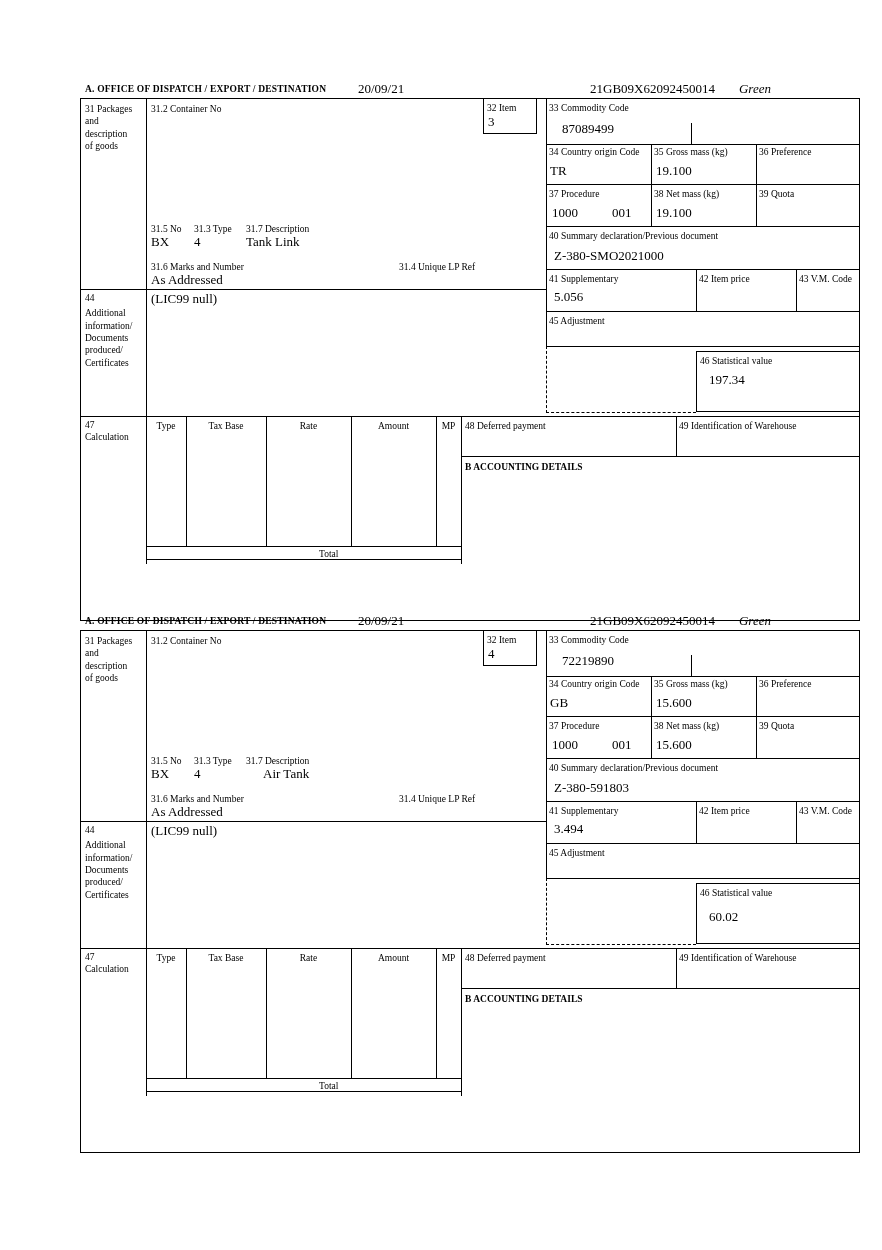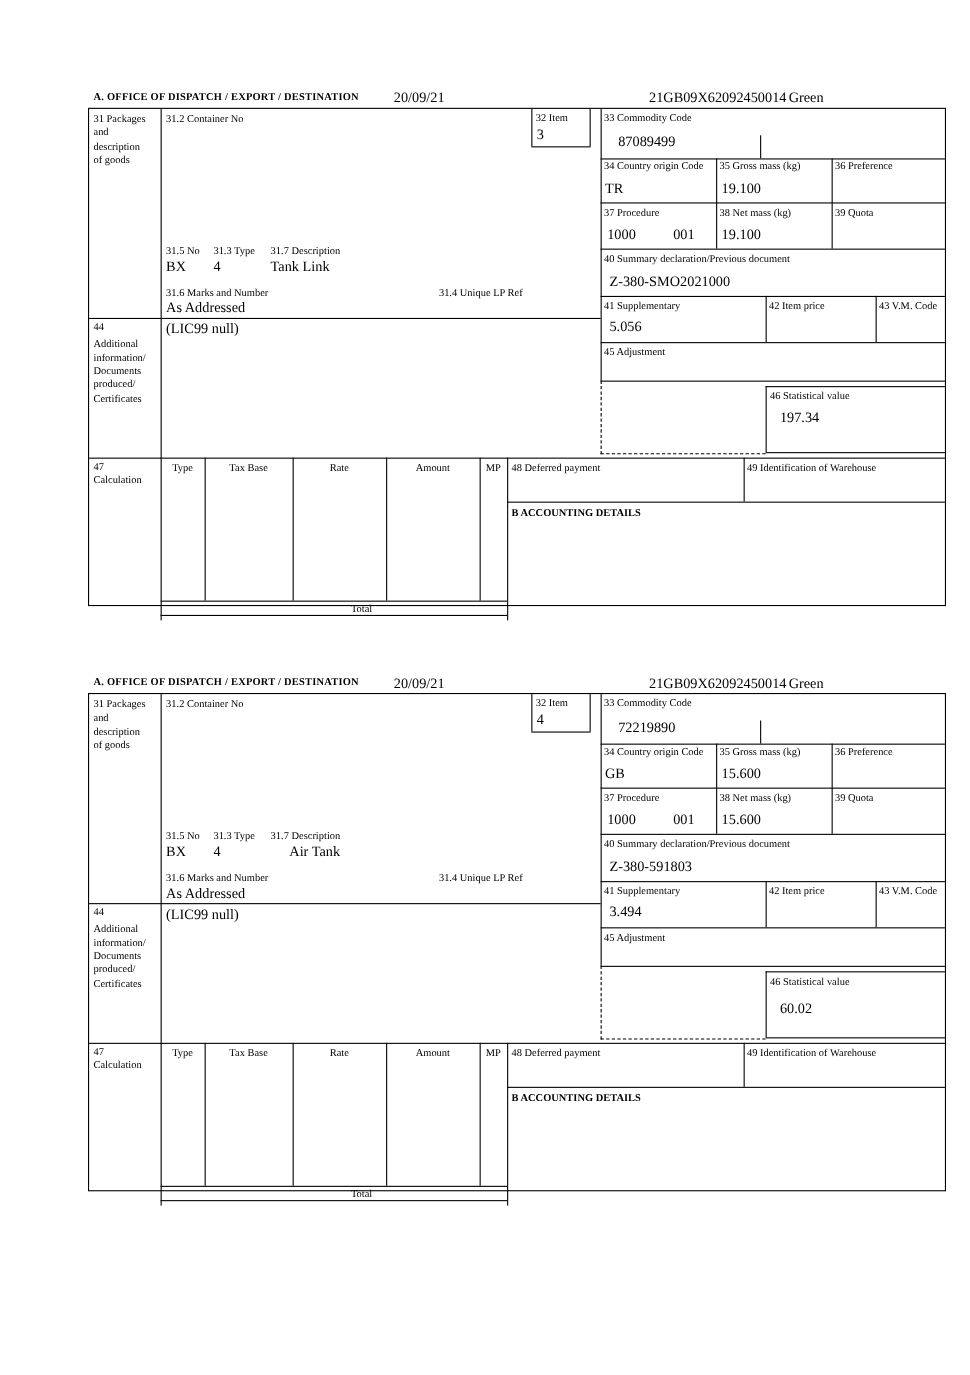--- a/index.html
+++ b/index.html
@@ -7,22 +7,22 @@
   body {
     width:882px; height:1250px; position:relative;
     font-family:"Liberation Serif", serif; color:#000;
   }
   .page { position:absolute; inset:0; }
   .block { position:absolute; left:80px; width:780px; height:485px; }
   .hdr { position:absolute; left:0; top:0; width:780px; height:18px; }
   .hdr-title { position:absolute; left:5px; top:4px; font-size:9.5px; font-weight:bold; letter-spacing:.2px; white-space:nowrap; }
   .hdr-date { position:absolute; left:278px; top:1px; font-size:13px; white-space:nowrap; }
   .hdr-ref { position:absolute; left:510px; top:1px; font-size:13px; white-space:nowrap; }
-  .hdr-ref .route { margin-left:2px; }
-  .form { position:absolute; left:0; top:18px; width:780px; height:453px; border:1px solid #000; }
+  .hdr-ref .route { margin-left:24px;font-style:italic; }
+  .form { position:absolute; left:0; top:18px; width:780px; height:523px; border:1px solid #000; }
   .vl { position:absolute; width:1px; background:#000; }
   .hl { position:absolute; height:1px; background:#000; }
   .vdash { position:absolute; width:0; border-left:1px dashed #000; }
   .hdash { position:absolute; height:0; border-top:1px dashed #000; }
   .lbl { position:absolute; font-size:9.5px; line-height:1.3; white-space:nowrap; }
   .pre { white-space:pre-line; }
   .val { position:absolute; font-size:13px; white-space:nowrap; }
   .b { font-weight:bold; }
   .ctr { text-align:center; }
   .blk { display:block; }

